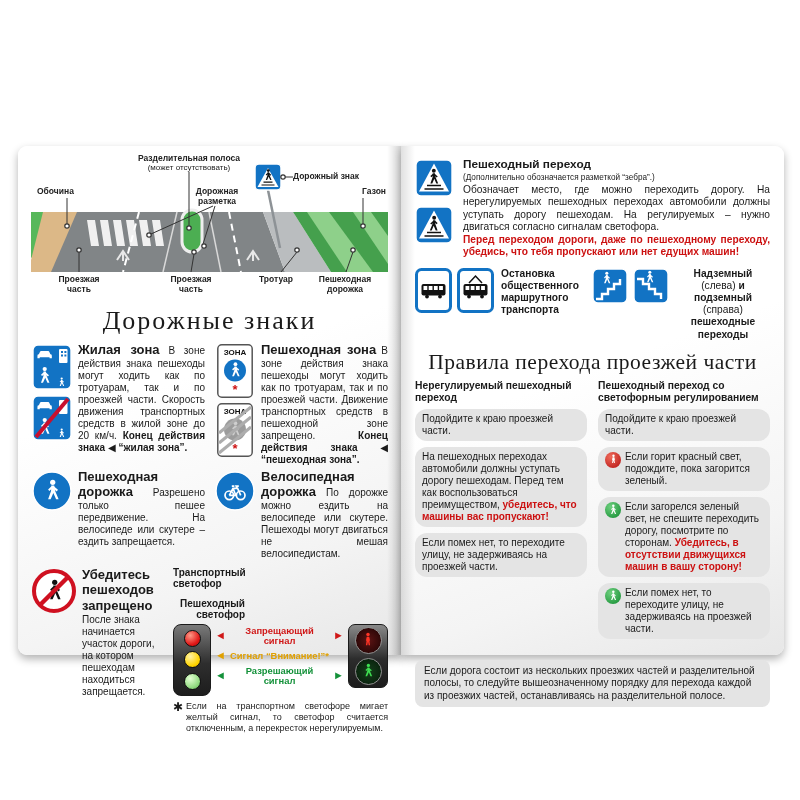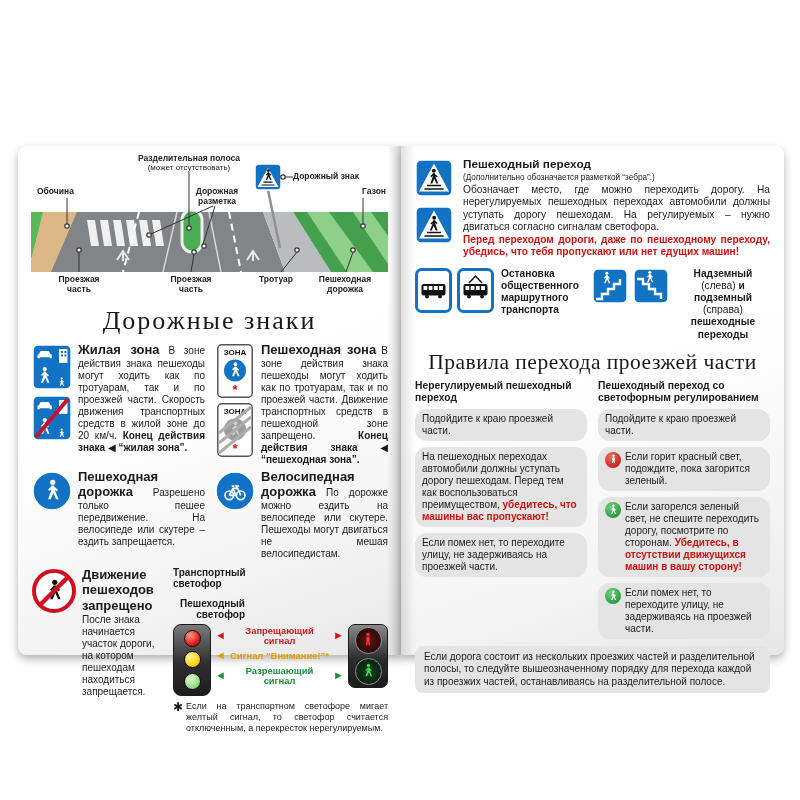--- a/index.html
+++ b/index.html
@@ -72,21 +72,21 @@
   .rules-title{font-family:"Liberation Serif","DejaVu Serif",serif;font-weight:normal;
     font-size:21.5px;text-align:center;margin:9px 0 5px;letter-spacing:0.5px;}
   .rule-cols{display:grid;grid-template-columns:1fr 1fr;column-gap:11px;}
   .col-header{font-weight:bold;font-size:10.3px;line-height:1.2;min-height:26px;margin-bottom:3px;}
   .rbox{background:#e4e4e4;border-radius:12px;padding:4px 7px;font-size:10px;line-height:1.2;margin-bottom:6px;}
   .rbox.ico{display:flex;gap:4px;align-items:flex-start;}
   .sicon{flex:none;width:16px;height:16px;border-radius:50%;margin-top:1px;
     display:flex;align-items:center;justify-content:center;}
   .sicon.red{background:radial-gradient(circle at 35% 30%,#ef6a5a,#b31010);}
   .sicon.green{background:radial-gradient(circle at 35% 30%,#6ecf7e,#0f8a2e);}
-  .bottom-note{background:#e4e4e4;border-radius:8px;padding:5px 9px;font-size:10px;line-height:1.25;margin-top:1px;}
+  .bottom-note{background:#e4e4e4;border-radius:8px;padding:5px 9px;font-size:10px;line-height:1.25;margin-top:15px;}
   svg{display:block;}
 </style>
 </head>
 <body>
 
 <svg width="0" height="0" style="position:absolute" aria-hidden="true">
   <defs>
     <g id="walker">
       <circle cx="12.6" cy="3.6" r="2.5"></circle>
       <path d="M11.2 6.6 L14 6.6 L15 12.2 L18.2 19.8 L15.8 19.8 L13.2 13.9 L10.6 19.8 L8.2 19.8 L11 12 Z"></path>
@@ -296,21 +296,21 @@
 
         <div class="noped">
           <div class="sign-col" style="width:46px;">
             <svg width="44" height="44" viewBox="0 0 44 44">
               <circle cx="22" cy="22" r="20" fill="#fff" stroke="#cf1020" stroke-width="4"></circle>
               <use href="#walker" fill="#111" transform="translate(9.5,9.5) scale(1.05)"></use>
               <line x1="9" y1="35" x2="35" y2="9" stroke="#cf1020" stroke-width="4.5"></line>
             </svg>
           </div>
           <div class="sec-txt">
-            <span class="sec-title">Движение пешеходов запрещено</span><br>
+            <span class="sec-title">Убедитесь пешеходов запрещено</span><br>
             <span>После знака начинается участок дороги, на котором пешеходам находиться запрещается.</span>
           </div>
         </div>
 
         <div class="svetofor">
           <div class="sv-heads">
             <div class="h1" style="width:78px;">Транспортный светофор</div>
             <div class="h2" style="width:72px;">Пешеходный светофор</div>
           </div>
           <div class="sv-main">

